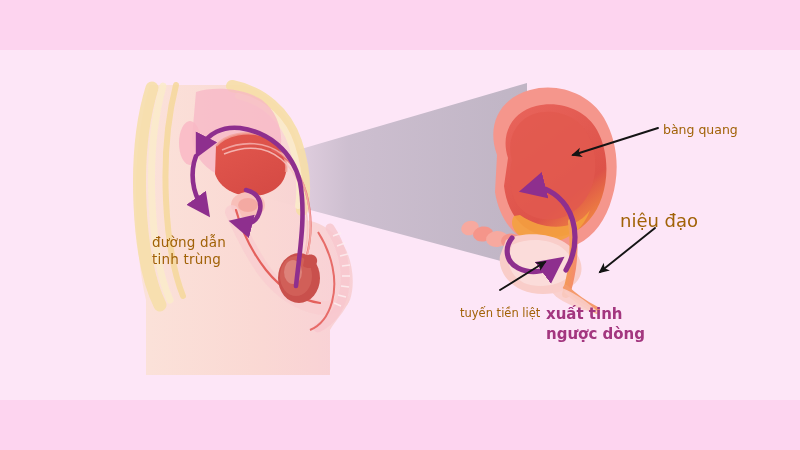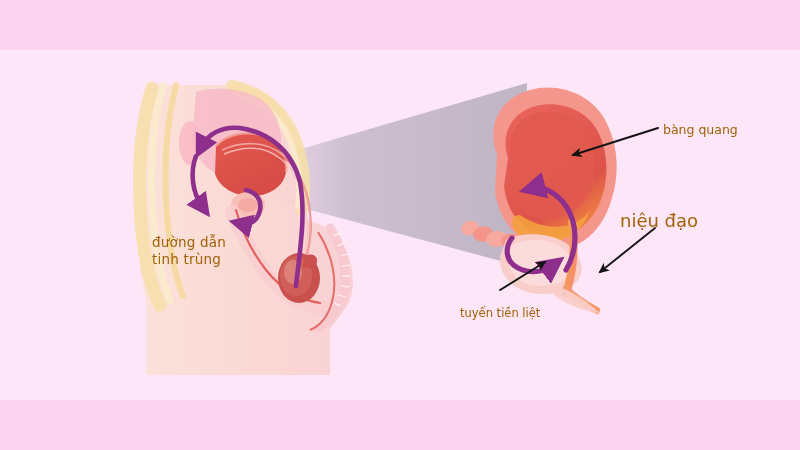--- a/index.html
+++ b/index.html
@@ -251,14 +251,16 @@
 
   <div class="lbl lbl-sperm">đường dẫn
 tinh trùng</div>
 
   <div class="lbl lbl-bladder">bàng quang</div>
 
   <div class="lbl lbl-urethra">niệu đạo</div>
 
   <div class="lbl lbl-prostate">tuyến tiền liệt</div>
 
+  <div class="lbl lbl-title">xuất tinh
+ngược dòng</div>
 
 </div>
 
 </body></html>

